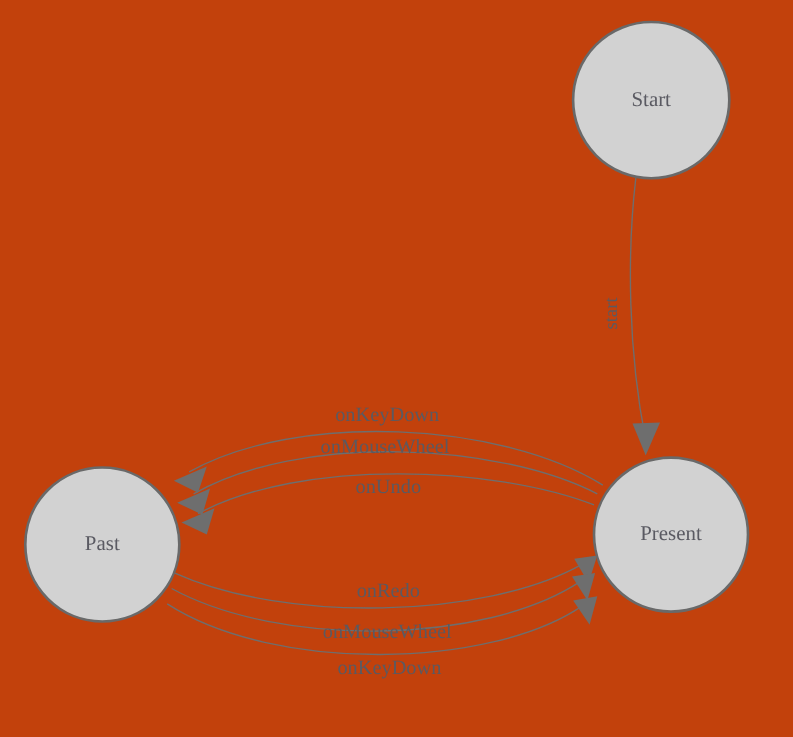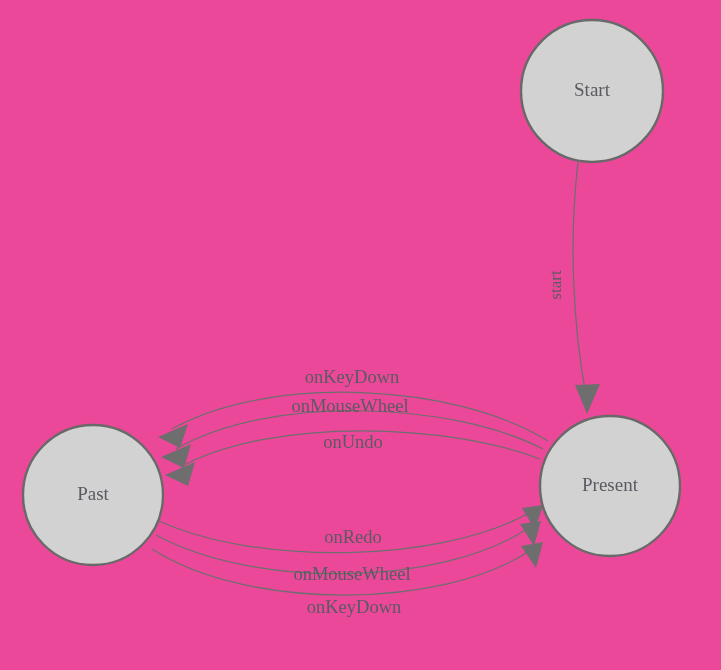--- a/index.html
+++ b/index.html
@@ -4,21 +4,21 @@
 <style>
   html, body {
     margin: 0;
     padding: 0;
     background: #ffffff;
   }
   #diagram-canvas {
     position: relative;
     width: 721px;
     height: 670px;
-    background: #ec4899;
+    background: #c2410c;
     overflow: hidden;
     font-family: "Liberation Serif", "DejaVu Serif", serif;
   }
   svg.graph {
     position: absolute;
     top: 0;
     left: 0;
     width: 721px;
     height: 670px;
   }

